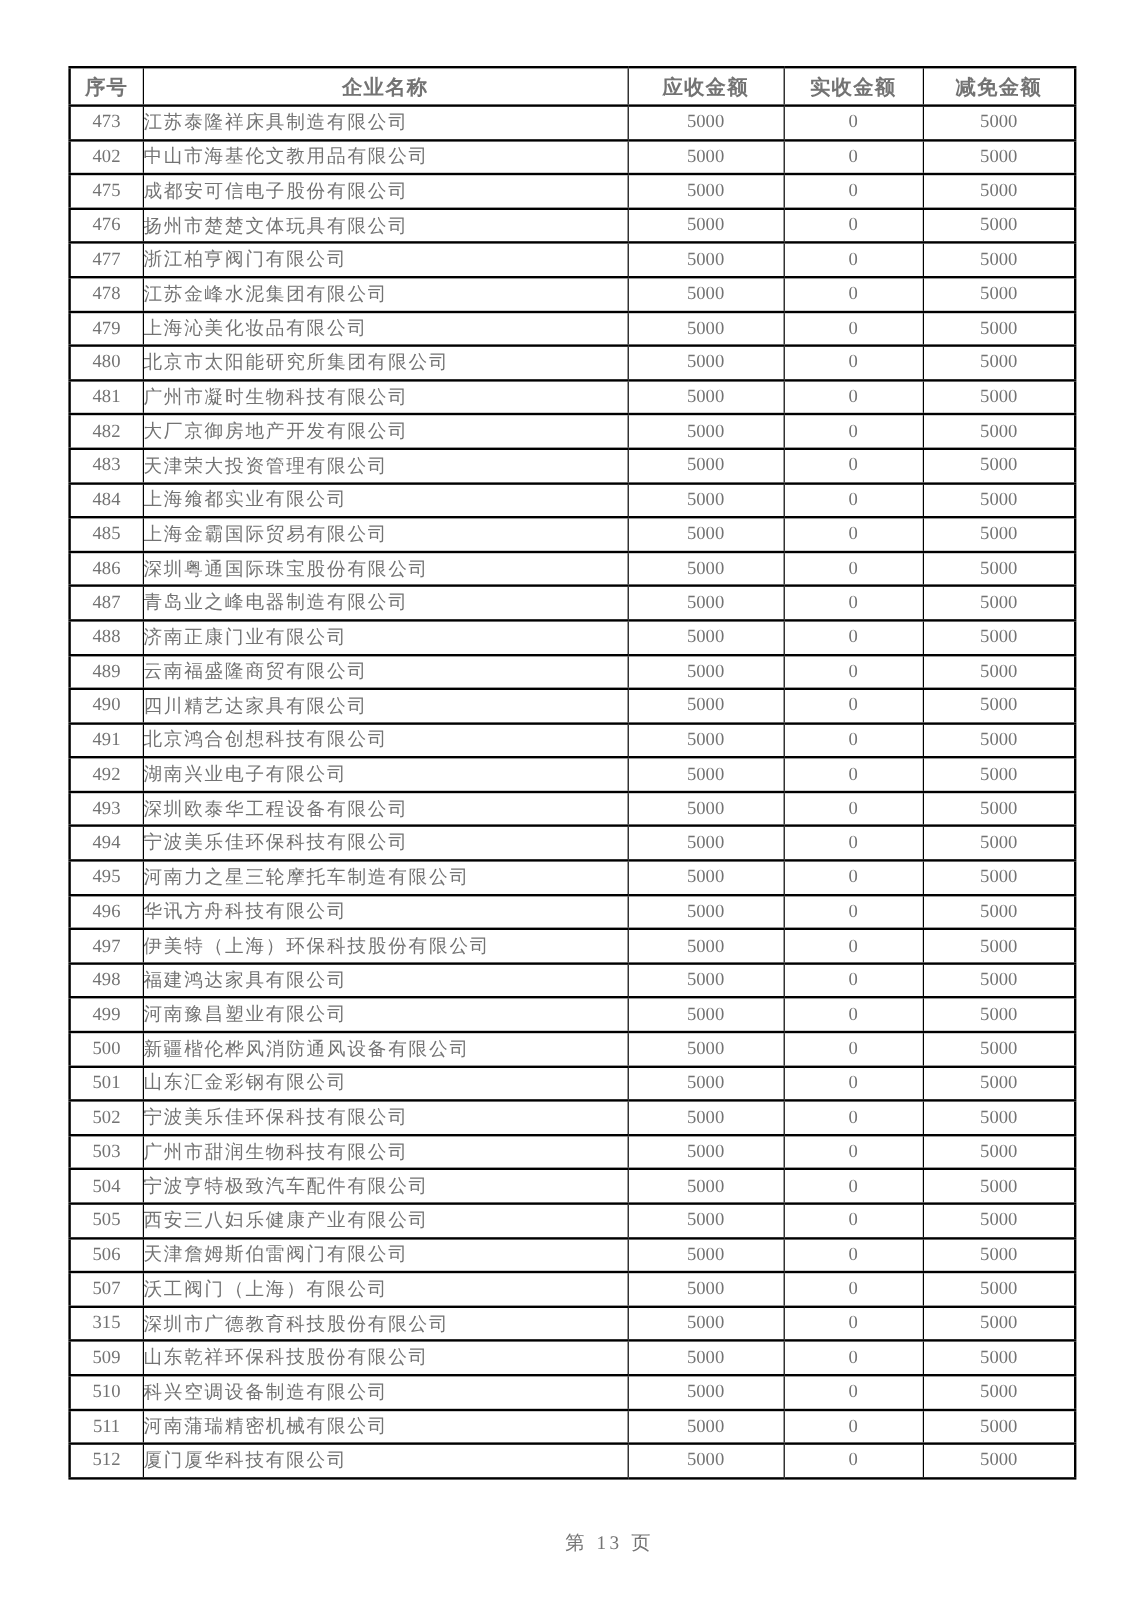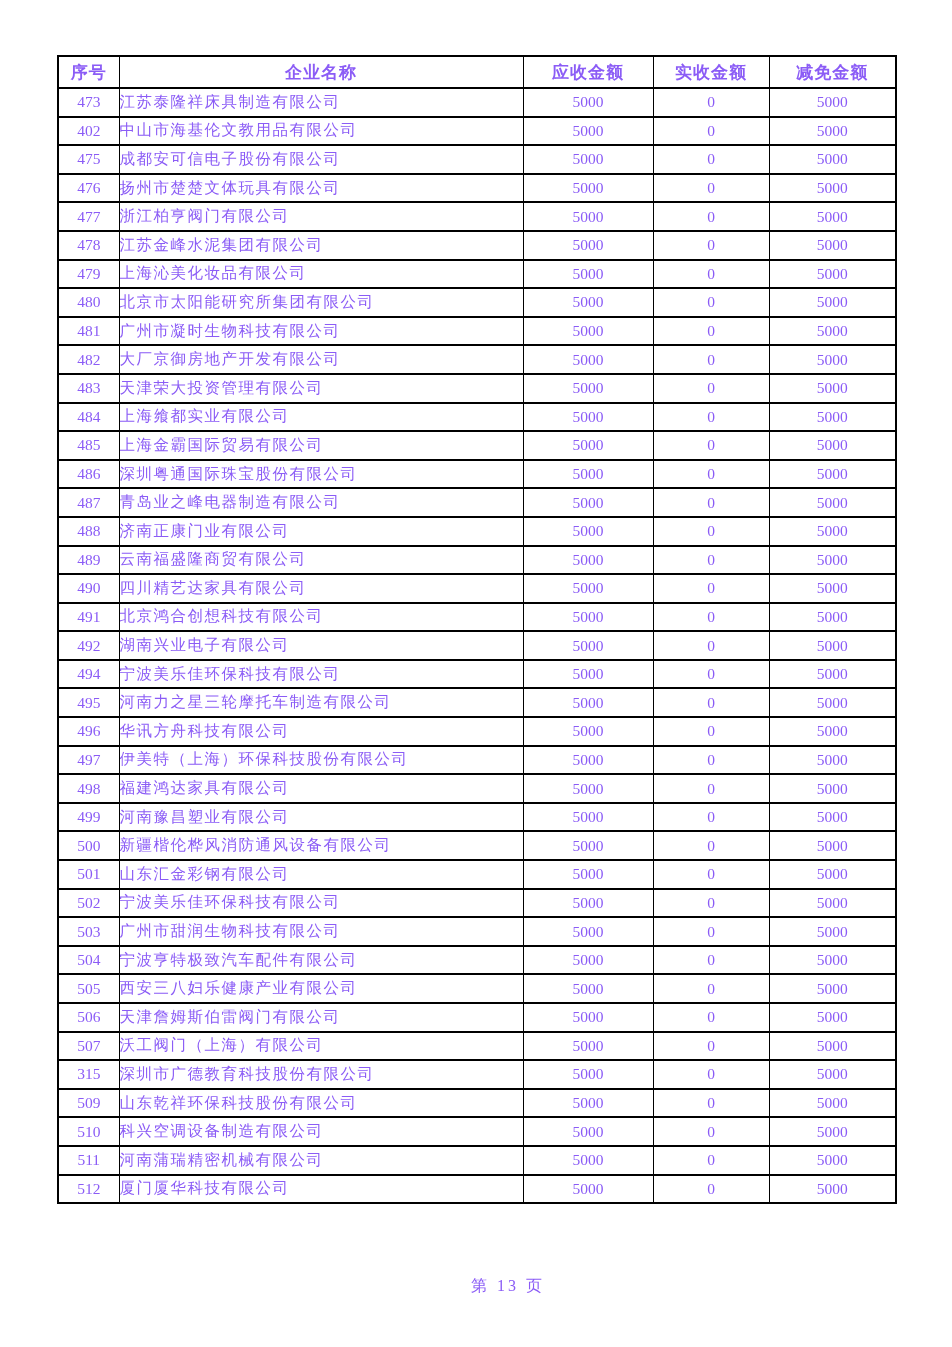--- a/index.html
+++ b/index.html
@@ -6,21 +6,21 @@
     margin: 0;
     padding: 0;
     background: #ffffff;
   }
   .page {
     position: relative;
     width: 952px;
     height: 1347px;
     background: #ffffff;
     font-family: "Liberation Serif", "DejaVu Serif", serif;
-    color: #8b5cf6;
+    color: #737373;
   }
   table.fee-table {
     position: absolute;
     left: 57px;
     top: 55px;
     width: 838px;
     border-collapse: collapse;
     table-layout: fixed;
     border: 2px solid #000;
   }
@@ -226,20 +226,27 @@
           <td class="cell-num">5000</td>
         </tr>
         <tr>
           <td class="cell-no">492</td>
           <td class="cell-name">湖南兴业电子有限公司</td>
           <td class="cell-num">5000</td>
           <td class="cell-num">0</td>
           <td class="cell-num">5000</td>
         </tr>
         <tr>
+          <td class="cell-no">493</td>
+          <td class="cell-name">深圳欧泰华工程设备有限公司</td>
+          <td class="cell-num">5000</td>
+          <td class="cell-num">0</td>
+          <td class="cell-num">5000</td>
+        </tr>
+        <tr>
           <td class="cell-no">494</td>
           <td class="cell-name">宁波美乐佳环保科技有限公司</td>
           <td class="cell-num">5000</td>
           <td class="cell-num">0</td>
           <td class="cell-num">5000</td>
         </tr>
         <tr>
           <td class="cell-no">495</td>
           <td class="cell-name">河南力之星三轮摩托车制造有限公司</td>
           <td class="cell-num">5000</td>

